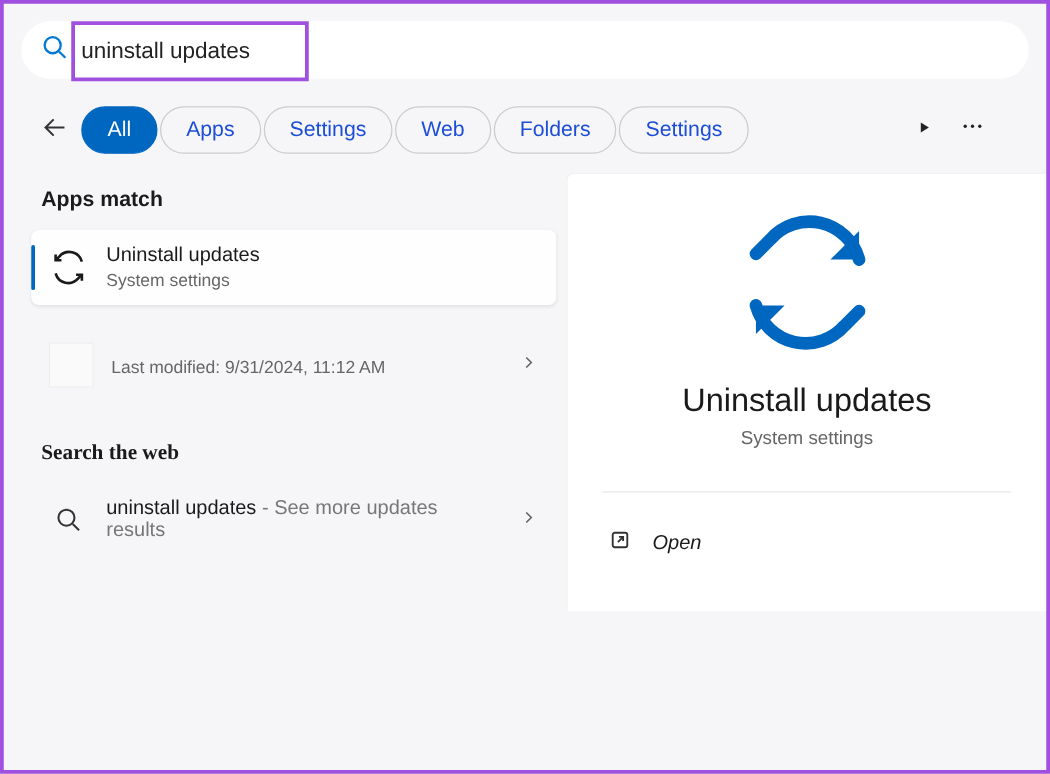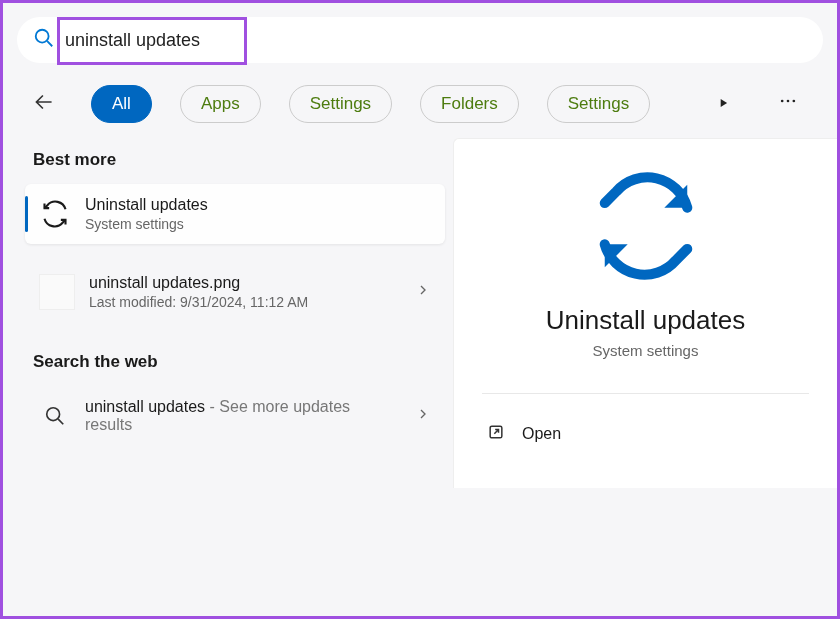--- a/index.html
+++ b/index.html
@@ -37,36 +37,36 @@
       left: 54px;
       top: 14px;
       width: 190px;
       height: 48px;
       border: 3px solid #a050e0;
       pointer-events: none;
     }
     .filter-row {
       display: flex;
       align-items: center;
-      gap: 28px;
+      gap: 2px;
       padding: 20px 39px 14px 22px;
     }
     .back-btn {
       background: none;
       border: none;
       padding: 6px;
       cursor: pointer;
       display: flex;
       align-items: center;
     }
     .pill {
       border-radius: 22px;
       padding: 8px 20px;
       font-size: 17px;
-      color: #4d7c0f;
+      color: #1d4ed8;
       background: transparent;
       border: 1.5px solid #ccc;
       cursor: pointer;
       font-family: inherit;
     }
     .pill.active {
       background: #0067c0;
       color: #fff;
       border-color: #0067c0;
     }
@@ -169,21 +169,21 @@
       background: #e8e8e8;
       margin: 34px 0 18px 0;
     }
     .action-row {
       display: flex;
       align-items: center;
       gap: 16px;
       padding: 10px 4px;
       cursor: pointer;
     }
-    .action-label { font-size: 16px; color: #1a1a1a; }
+    .action-label { font-size: 16px; color: #1a1a1a; font-style: italic; }
   </style>
 </head>
 <body>
 
 <div class="search-bar">
   <span>
     <svg width="22" height="22" viewBox="0 0 24 24" fill="none" stroke="#0078d4" stroke-width="2">
       <circle cx="10" cy="10" r="7"></circle>
         <line x1="21" y1="21" x2="15.5" y2="15.5"></line>
     </svg>
@@ -196,20 +196,21 @@
   <button class="back-btn">
     <span>
       <svg width="26" height="26" viewBox="0 0 24 24" fill="none" stroke="#333" stroke-width="1.5">
           <path d="M19 12H5M11 6l-6 6 6 6"></path>
         </svg>
     </span>
   </button>
   <button class="pill active">All</button>
   <button class="pill">Apps</button>
   <button class="pill">Settings</button>
+  <button class="pill">Web</button>
   <button class="pill">Folders</button>
   <button class="pill">Settings</button>
   <div class="filter-spacer"></div>
   <button class="more-scroll">
     <span>
       <svg width="14" height="14" viewBox="0 0 24 24" fill="#222">
           <path d="M8 5v14l11-7z"></path>
         </svg>
     </span>
   </button>
@@ -219,51 +220,50 @@
           <circle cx="5" cy="12" r="1.6"></circle>
           <circle cx="12" cy="12" r="1.6"></circle>
           <circle cx="19" cy="12" r="1.6"></circle>
         </svg>
     </span>
   </button>
 </div>
 
 <div class="content">
   <div class="left-col">
-    <div class="section-header">Best more</div>
+    <div class="section-header">Apps match</div>
 
     <div class="result-item selected">
       <div class="result-icon">
         <svg width="28" height="28" viewBox="0 0 24 24" fill="none" stroke="#1a1a1a" stroke-width="1.8">
           <path d="M21 8a9 9 0 0 0-15.5-3.5L3 7"></path>
           <path d="M3 3v4h4"></path>
           <path d="M3 16a9 9 0 0 0 15.5 3.5L21 17"></path>
           <path d="M21 21v-4h-4"></path>
         </svg>
       </div>
       <div class="result-text">
         <div class="result-title">Uninstall updates</div>
         <div class="result-sub">System settings</div>
       </div>
     </div>
 
     <div class="result-item" style="margin-top:18px;">
       <div class="file-thumb"></div>
       <div class="result-text">
-        <div class="result-title">uninstall updates.png</div>
         <div class="result-sub2">Last modified: 9/31/2024, 11:12 AM</div>
       </div>
       <span class="chevron">
         <svg width="16" height="16" viewBox="0 0 24 24" fill="none" stroke="#666" stroke-width="2">
             <path d="M9 6l6 6-6 6"></path>
           </svg>
       </span>
     </div>
 
-    <div class="section-header" style="margin-top:18px;">Search the web</div>
+    <div class="section-header" style="margin-top:18px;font-family:Liberation Serif, serif;">Search the web</div>
 
     <div class="result-item">
       <div class="result-icon">
         <svg width="22" height="22" viewBox="0 0 24 24" fill="none" stroke="#333" stroke-width="1.8">
           <circle cx="10" cy="10" r="7"></circle>
             <line x1="21" y1="21" x2="15.5" y2="15.5"></line>
         </svg>
       </div>
       <div class="result-text">
         <div class="result-title">

